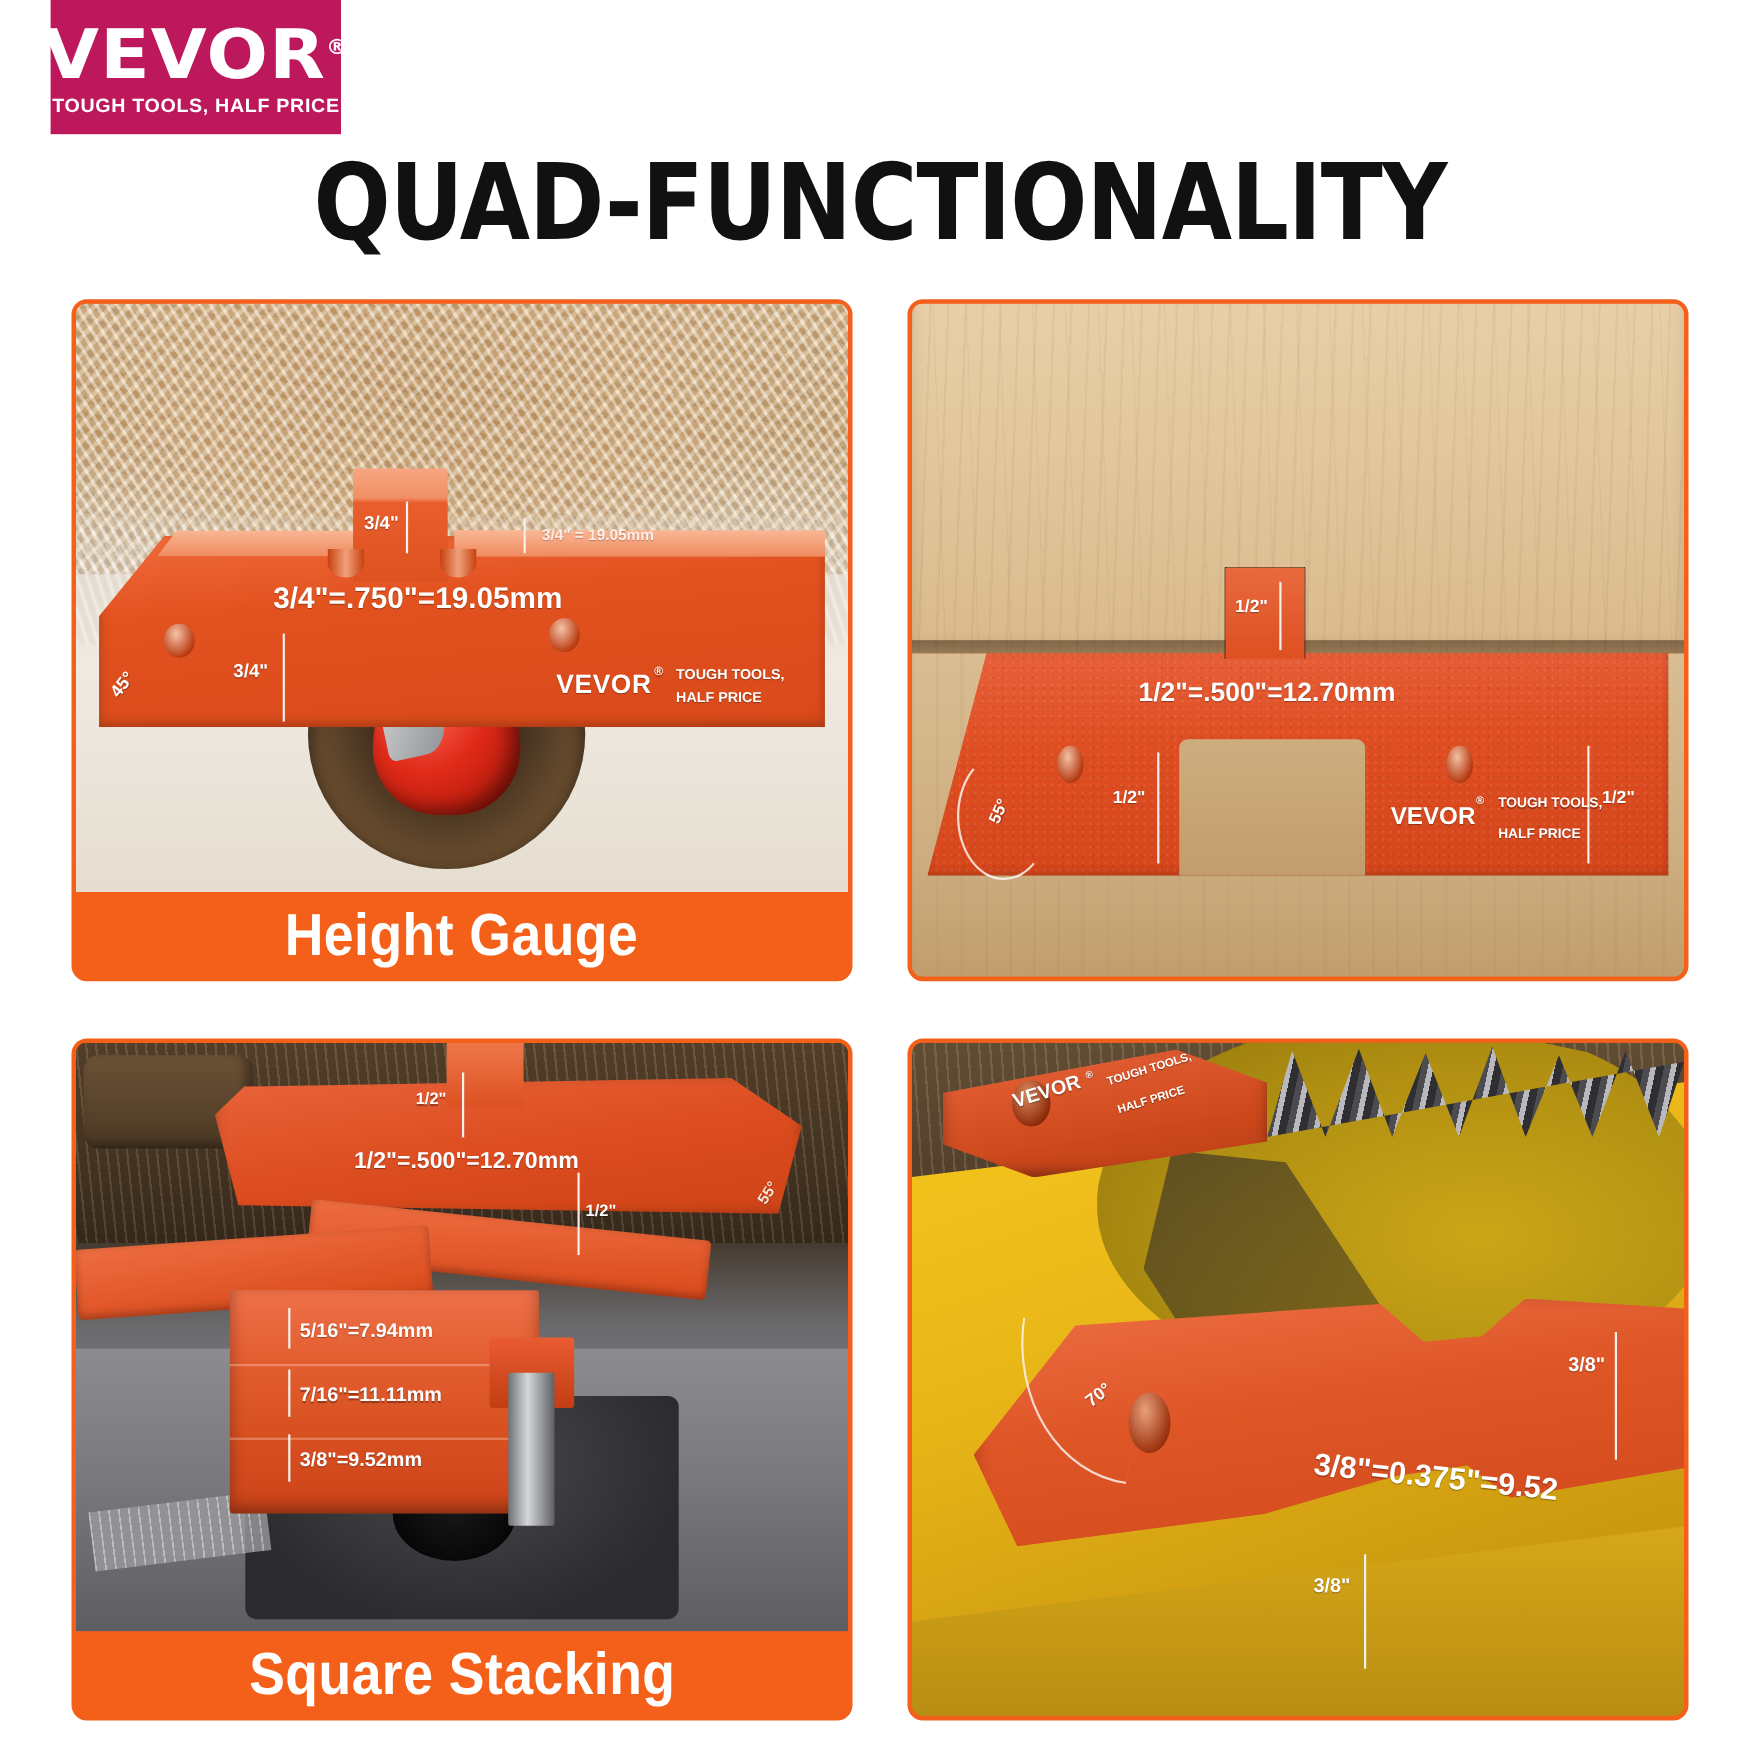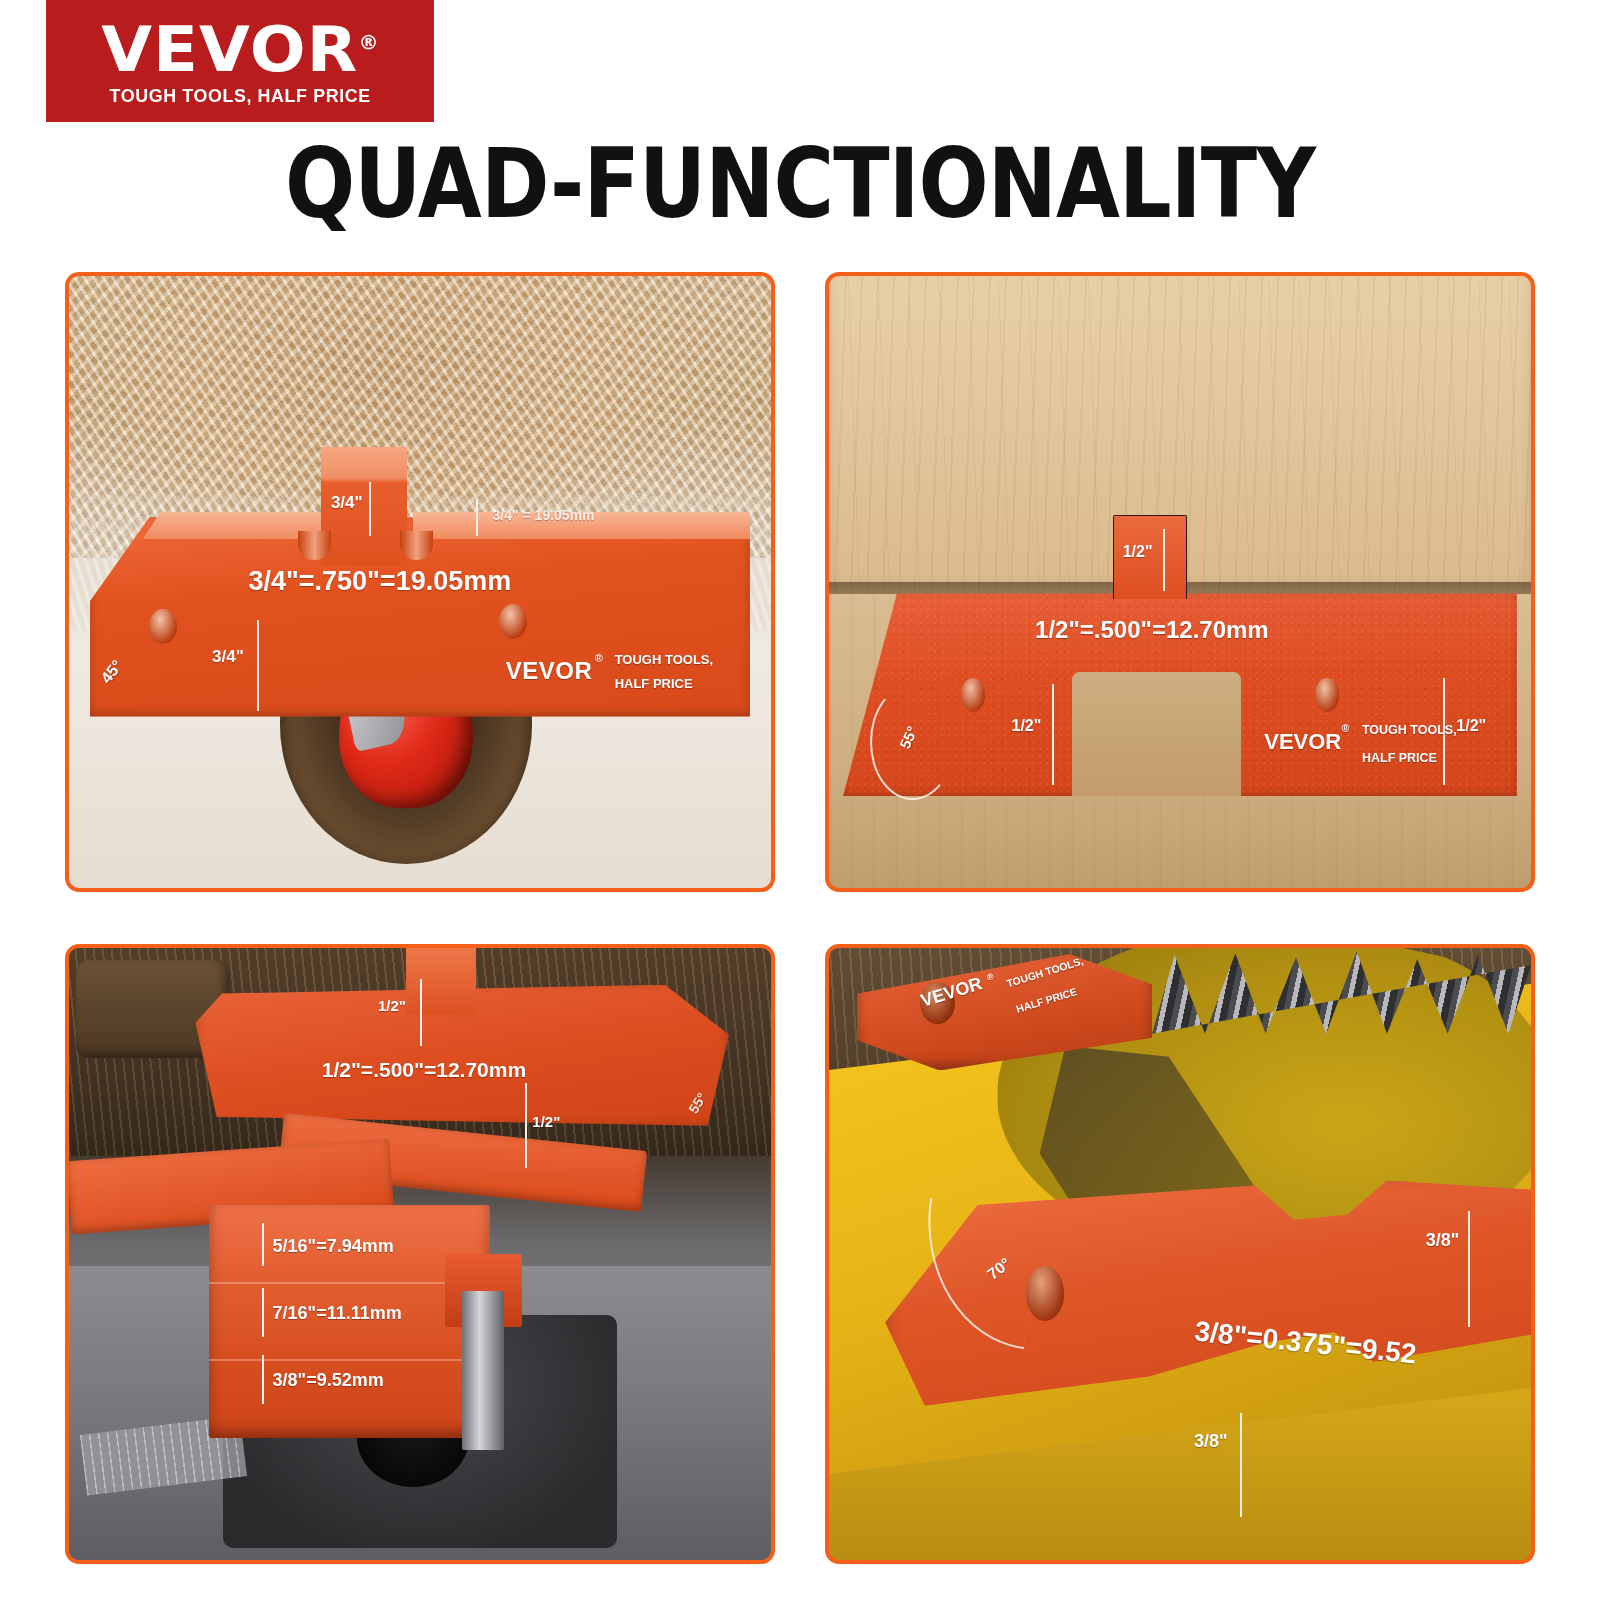--- a/index.html
+++ b/index.html
@@ -13,23 +13,23 @@
     position: relative;
     font-family: "Liberation Sans", sans-serif;
     overflow: hidden;
   }
 
   
   #brand-logo {
     position: absolute;
     left: 46px;
     top: 0px;
-    width: 388px;
+    width: 264px;
     height: 122px;
-    background: #b91c1c;
+    background: #be185d;
     display: flex;
     flex-direction: column;
     align-items: center;
     justify-content: center;
     box-sizing: border-box;
     padding-top: 6px;
   }
   #brand-wordmark {
     color: #ffffff;
     font-family: "DejaVu Sans", sans-serif;
@@ -445,20 +445,23 @@
 
           <div class="mark" style="left:1.5%; top:80%; font-size:16px; transform: rotate(-52deg);">45°</div>
 
           <div class="mark" style="left:63%; top:78%; font-size:24px; font-weight:900; letter-spacing:.5px;">VEVOR</div>
           <div class="mark" style="left:76.5%; top:76%; font-size:11px;">®</div>
           <div class="mark" style="left:79.5%; top:76%; font-size:13px;">TOUGH TOOLS,</div>
           <div class="mark" style="left:79.5%; top:85%; font-size:13px;">HALF PRICE</div>
         </div>
       </div>
     </div>
+    <div class="panel-caption">
+        <span>Height Gauge</span>
+      </div>
   </div>
 
   <div class="feature-panel">
     <div class="panel-photo">
       <div class="scene2">
         <div class="board-top"></div>
         <div class="board-shadow"></div>
         <div class="bench2"></div>
 
         <div class="gauge2">
@@ -529,20 +532,23 @@
         <div class="mark" style="left:29%; top:47%; font-size:18px;">5/16"=7.94mm</div>
         <div class="arrowline" style="left:27.5%; top:45%; width:2px; height:7%;"></div>
 
         <div class="mark" style="left:29%; top:58%; font-size:18px;">7/16"=11.11mm</div>
         <div class="arrowline" style="left:27.5%; top:55.5%; width:2px; height:8%;"></div>
 
         <div class="mark" style="left:29%; top:69%; font-size:18px;">3/8"=9.52mm</div>
         <div class="arrowline" style="left:27.5%; top:66.5%; width:2px; height:8%;"></div>
       </div>
     </div>
+    <div class="panel-caption">
+        <span>Square Stacking</span>
+      </div>
   </div>
 
   <div class="feature-panel">
     <div class="panel-photo">
       <div class="scene4">
         <div class="s4-bench"></div>
         <div class="s4-yellow"></div>
         <div class="s4-blade"></div>
         <div class="s4-teeth"></div>
         <div class="s4-kerf"></div>

